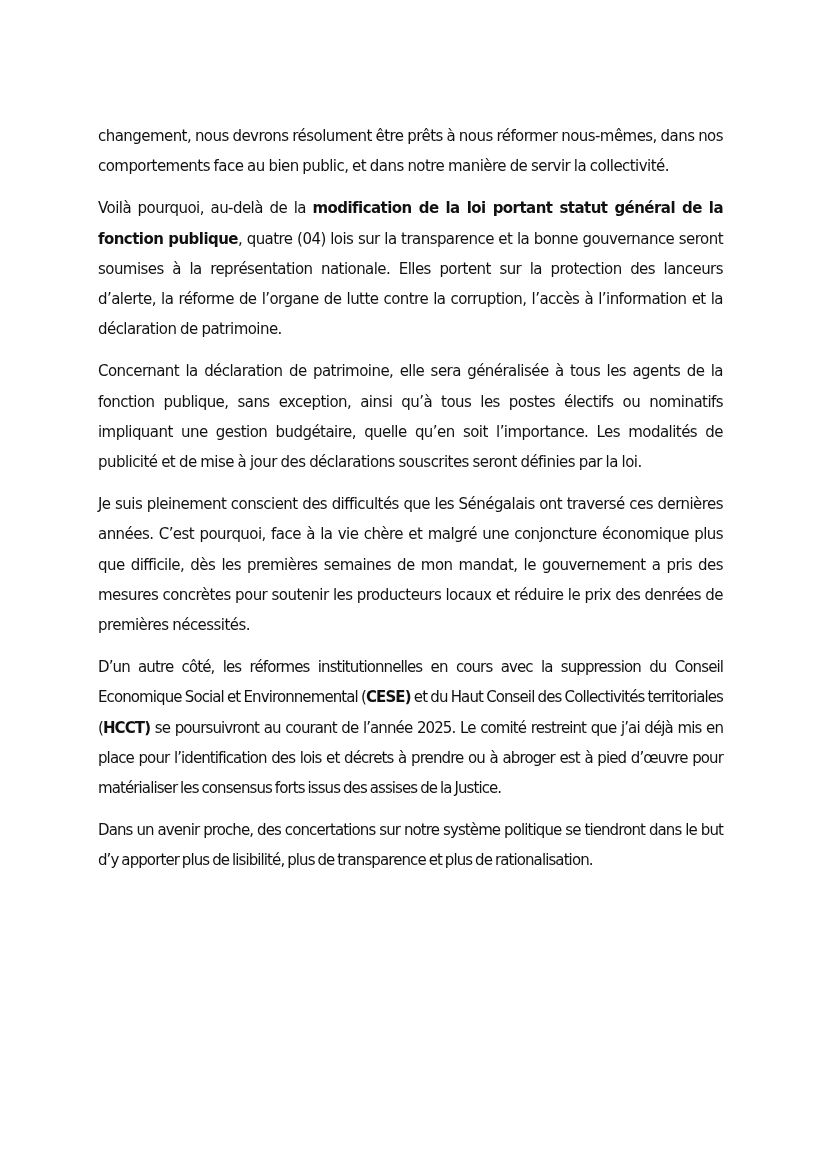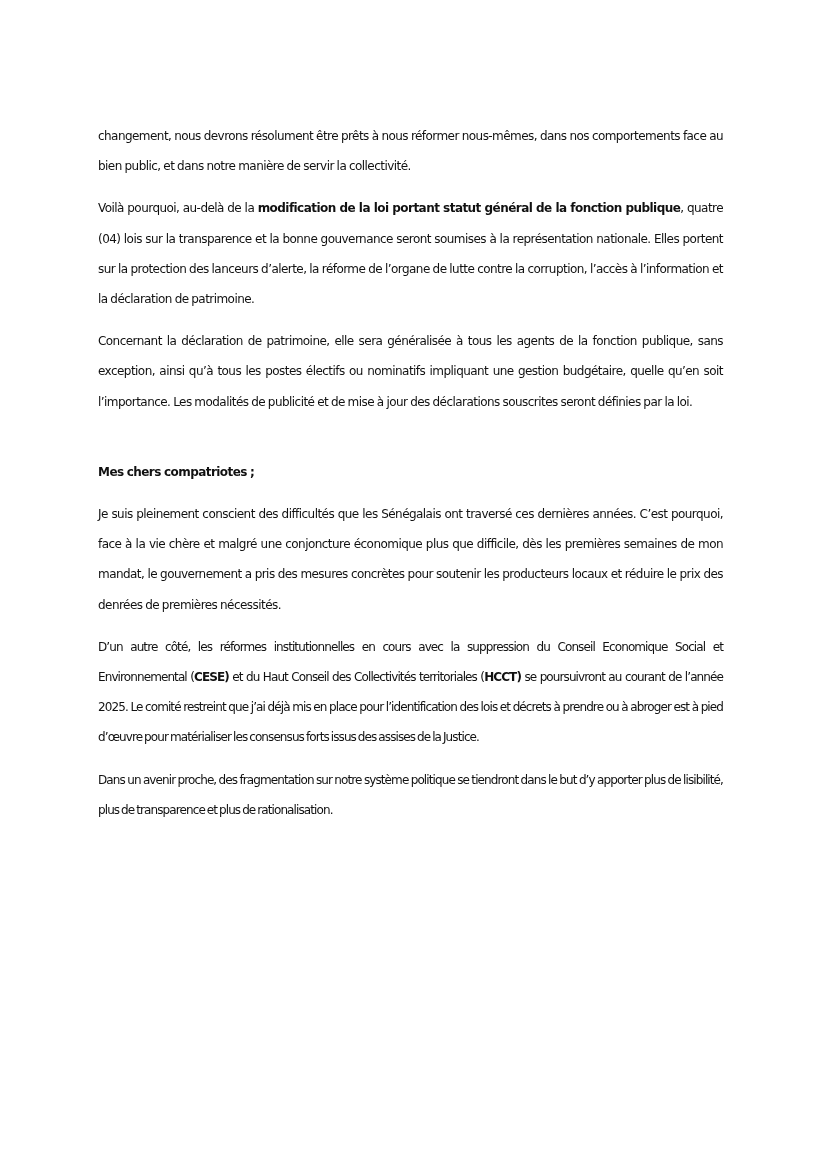--- a/index.html
+++ b/index.html
@@ -3,21 +3,21 @@
 <meta charset="utf-8">
 <style>
   html, body { margin: 0; padding: 0; background: #ffffff; }
   body { width: 820px; height: 1159px; overflow: hidden; position: relative; }
   .page {
     position: absolute;
     left: 98px;
     top: 121px;
     width: 625px;
     font-family: "DejaVu Sans", "Liberation Sans", sans-serif;
-    font-size: 12px;
+    font-size: 15px;
     letter-spacing: -0.55px;
     word-spacing: -0.5px;
     color: #111111;
     line-height: 30.2px;
   }
   .para {
     margin: 0 0 12px 0;
     text-align: justify;
     text-align-last: left;
   }
@@ -31,21 +31,20 @@
 </head>
 <body>
 
 <div class="page">
   <p class="para">changement, nous devrons résolument être prêts à nous réformer nous-mêmes, dans nos comportements face au bien public, et dans notre manière de servir la collectivité.</p>
 
   <p class="para"><span>Voilà pourquoi, au-delà de la </span><span class="b">modification de la loi portant statut général de la fonction publique</span><span>, quatre (04) lois sur la transparence et la bonne gouvernance seront soumises à la représentation nationale. Elles portent sur la protection des lanceurs d’alerte, la réforme de l’organe de lutte contre la corruption, l’accès à l’information et la déclaration de patrimoine.</span></p>
 
   <p class="para">Concernant la déclaration de patrimoine, elle sera généralisée à tous les agents de la fonction publique, sans exception, ainsi qu’à tous les postes électifs ou nominatifs impliquant une gestion budgétaire, quelle qu’en soit l’importance. Les modalités de publicité et de mise à jour des déclarations souscrites seront définies par la loi.</p>
 
-  <p class="heading">Mes chers compatriotes ;</p>
 
   <p class="para">Je suis pleinement conscient des difficultés que les Sénégalais ont traversé ces dernières années. C’est pourquoi, face à la vie chère et malgré une conjoncture économique plus que difficile, dès les premières semaines de mon mandat, le gouvernement a pris des mesures concrètes pour soutenir les producteurs locaux et réduire le prix des denrées de premières nécessités.</p>
 
   <p class="para tight"><span>D’un autre côté, les réformes institutionnelles en cours avec la suppression du Conseil Economique Social et Environnemental (</span><span class="b">CESE)</span><span> et du Haut Conseil des Collectivités territoriales (</span><span class="b">HCCT)</span><span> se poursuivront au courant de l’année 2025. Le comité restreint que j’ai déjà mis en place pour l’identification des lois et décrets à prendre ou à abroger est à pied d’œuvre pour matérialiser les consensus forts issus des assises de la Justice.</span></p>
 
 
-  <p class="para tight">Dans un avenir proche, des fragmentation sur notre système politique se tiendront dans le but d’y apporter plus de lisibilité, plus de transparence et plus de rationalisation.</p>
+  <p class="para tight">Dans un avenir proche, des concertations sur notre système politique se tiendront dans le but d’y apporter plus de lisibilité, plus de transparence et plus de rationalisation.</p>
 </div>
 
 </body></html>

